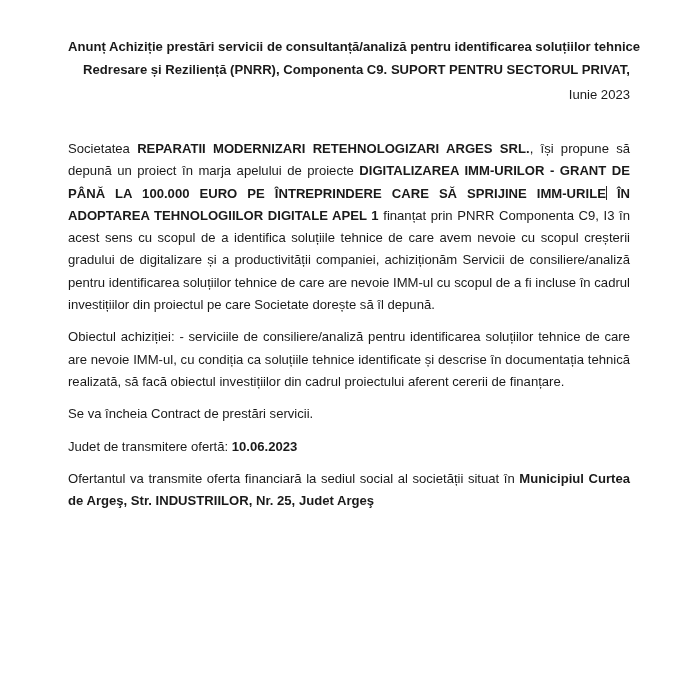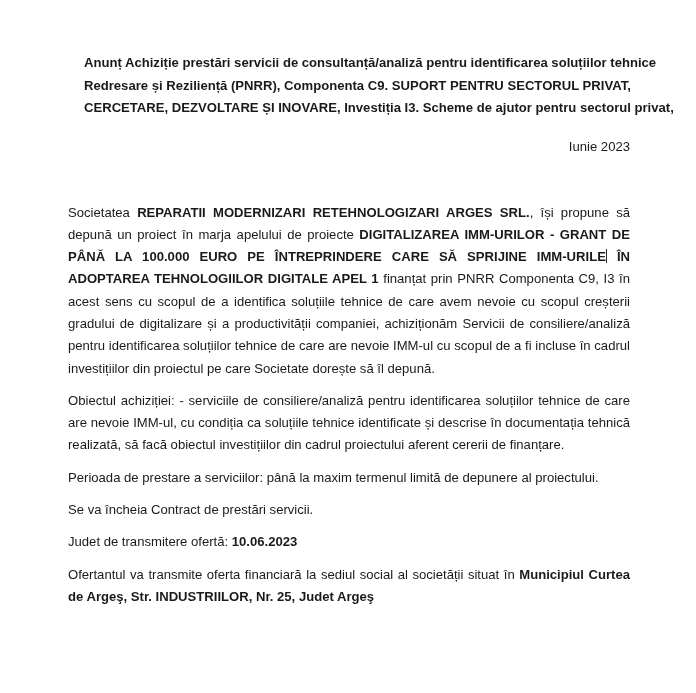--- a/index.html
+++ b/index.html
@@ -13,35 +13,35 @@
     height: 693px;
     background: #ffffff;
     color: #1a1a1a;
     font-family: "Liberation Sans", sans-serif;
     font-size: 13.1px;
     box-sizing: border-box;
     padding: 36px 66px 20px 68px;
     overflow: hidden;
   }
   .title-block {
-    text-align: left;
+    text-align: right;
     font-weight: bold;
     line-height: 22.5px;
-    margin: 16px;
+    margin: 0;
   }
   .title-line {
     white-space: nowrap;
   }
   .date-line {
     text-align: right;
     line-height: 22px;
     margin-top: 3px;
   }
   .body-block {
-    margin-top: 44px;
+    margin-top: 32px;
   }
   p.para {
     text-align: justify;
     line-height: 22.3px;
     margin: 0 0 10px 0;
   }
   .b  { font-weight: bold; }
   .bi { font-weight: bold; }
   .caret {
     display: inline-block;
@@ -52,32 +52,30 @@
   }
 </style>
 </head>
 <body>
 
 <div class="page">
 
   <div class="title-block">
     <div class="title-line">Anunț Achiziție prestări servicii de consultanță/analiză pentru identificarea soluțiilor tehnice</div>
     <div class="title-line">Redresare și Reziliență (PNRR), Componenta C9. SUPORT PENTRU SECTORUL PRIVAT,</div>
-    <div class="title-line">CERCETARE, DEZVOLTARE ȘI INOVARE, Investiția I3. Scheme de ajutor pentru sectorul privat,</div>
   </div>
 
   <div class="date-line">Iunie 2023</div>
 
   <div class="body-block">
 
     <p class="para"><span>Societatea </span><span class="b">REPARATII MODERNIZARI RETEHNOLOGIZARI ARGES SRL.</span><span>, își propune să depună un proiect în marja apelului de proiecte </span><span class="b">DIGITALIZAREA IMM-URILOR - GRANT DE PÂNĂ LA 100.000 EURO PE ÎNTREPRINDERE CARE SĂ SPRIJINE IMM-URILE</span><span class="caret"></span><span class="b"> ÎN ADOPTAREA TEHNOLOGIILOR DIGITALE APEL 1</span><span> finanțat prin PNRR Componenta C9, I3 în acest sens cu scopul de a identifica soluțiile tehnice de care avem nevoie cu scopul creșterii gradului de digitalizare și a productivității companiei, achiziționăm Servicii de consiliere/analiză pentru identificarea soluțiilor tehnice de care are nevoie IMM-ul cu scopul de a fi incluse în cadrul investițiilor din proiectul pe care Societate dorește să îl depună.</span></p>
 
     <p class="para">Obiectul achiziției: - serviciile de consiliere/analiză pentru identificarea soluțiilor tehnice de care are nevoie IMM-ul, cu condiția ca soluțiile tehnice identificate și descrise în documentația tehnică realizată, să facă obiectul investițiilor din cadrul proiectului aferent cererii de finanțare.</p>
 
-    <p class="para">Perioada de prestare a serviciilor: până la maxim termenul limită de depunere al proiectului.</p>
 
     <p class="para">Se va încheia Contract de prestări servicii.</p>
 
     <p class="para"><span>Judet de transmitere ofertă: </span><span class="bi">10.06.2023</span></p>
 
     <p class="para"><span>Ofertantul va transmite oferta financiară la sediul social al societății situat în </span><span class="bi">Municipiul Curtea de Argeş, Str. INDUSTRIILOR, Nr. 25, Judet Argeş</span></p>
 
 
   </div>
 

